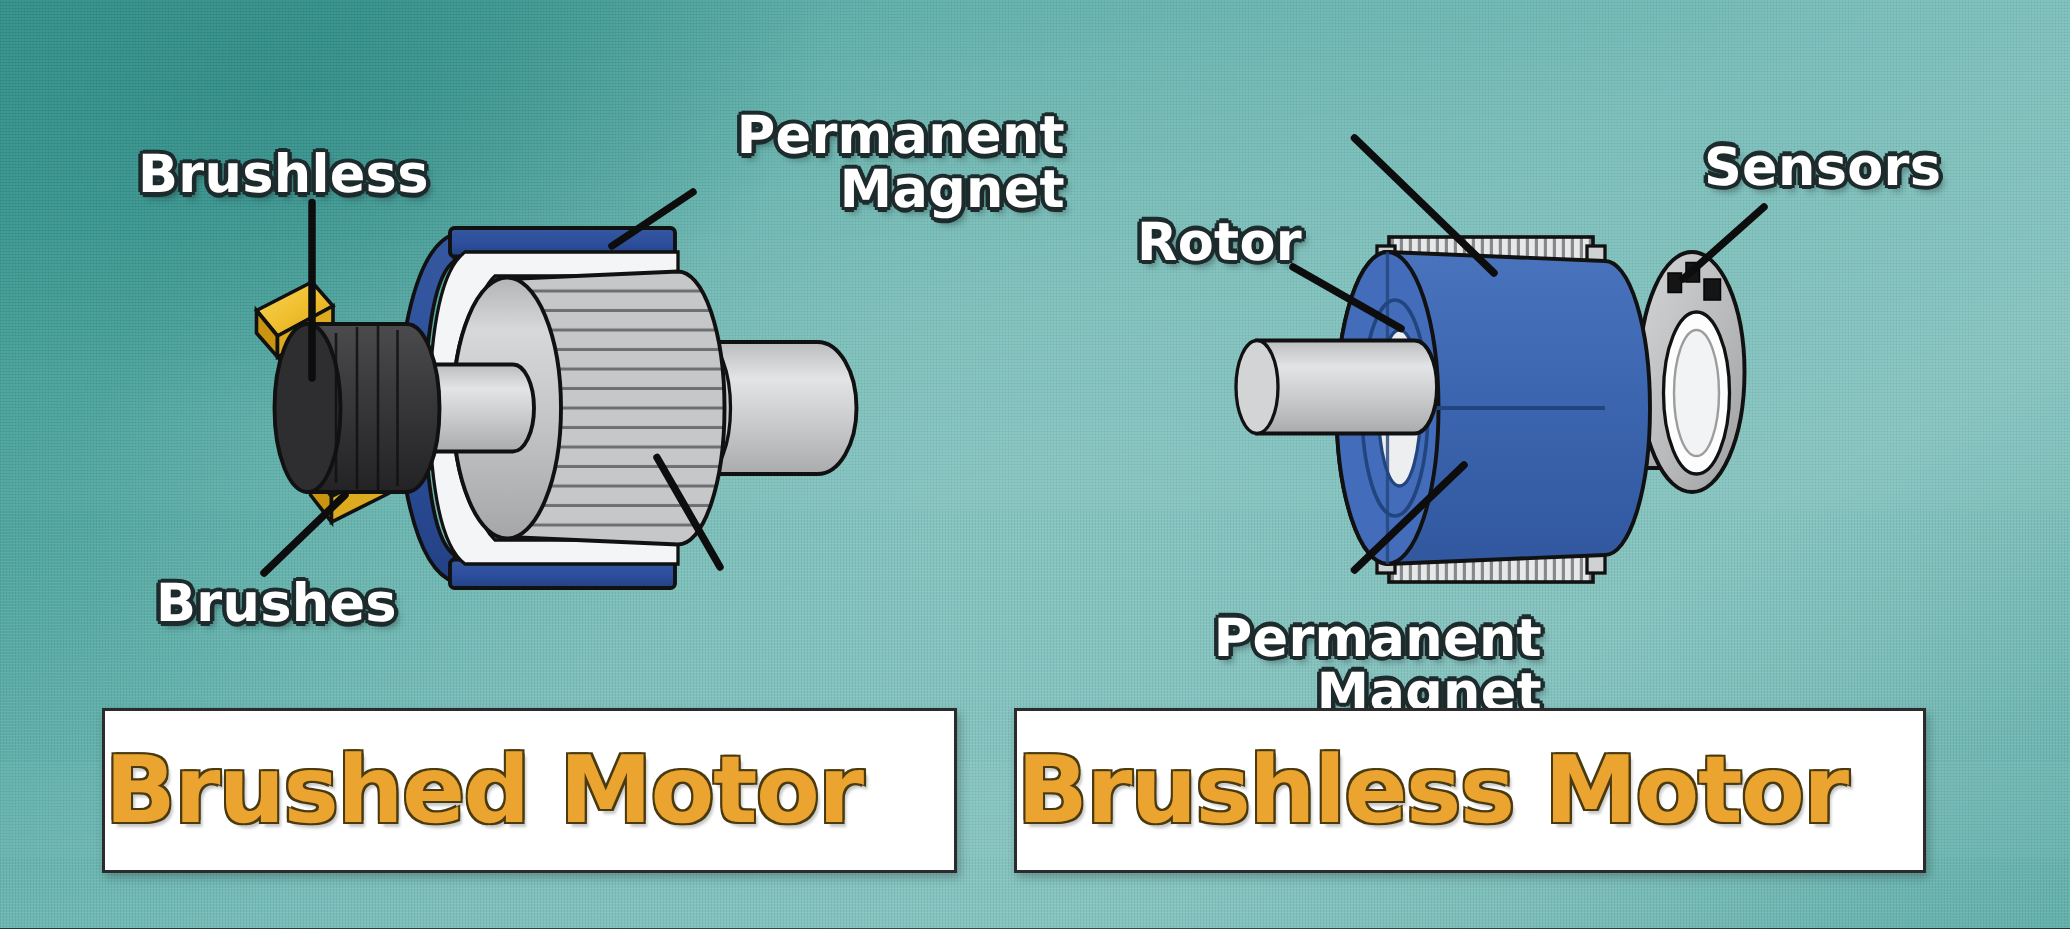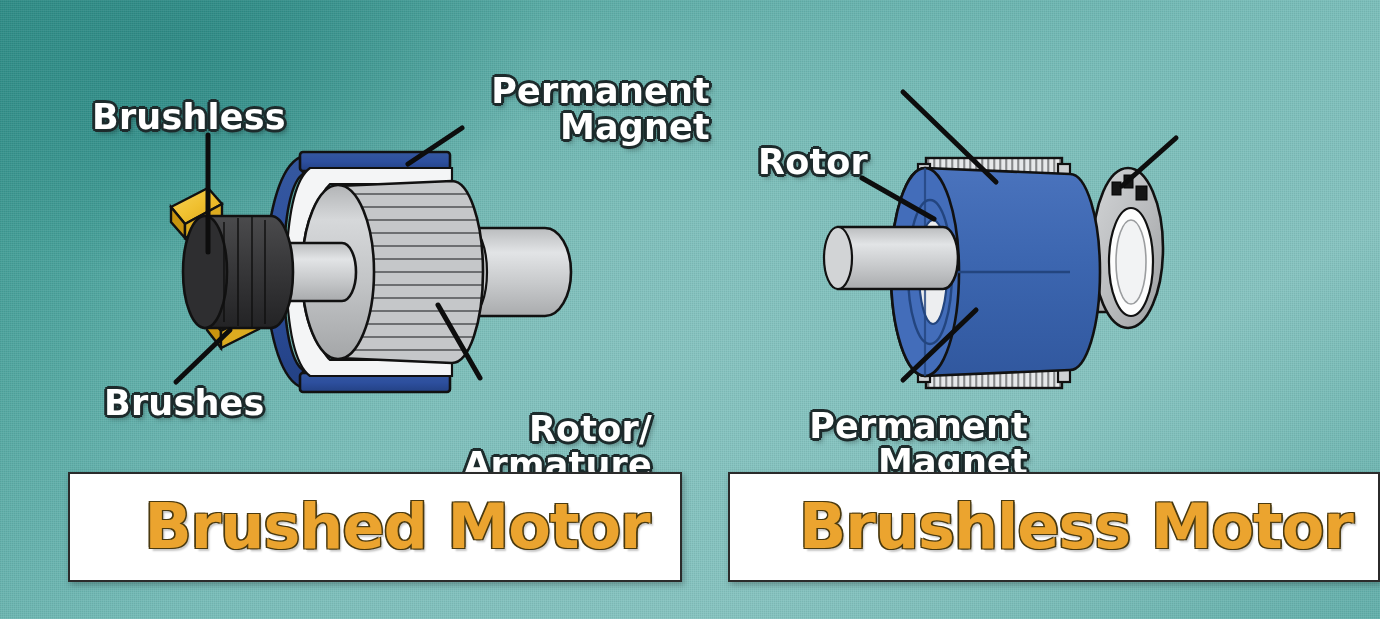--- a/index.html
+++ b/index.html
@@ -34,23 +34,22 @@
       -2px  2px 0 #1d2b2c, 2px  2px 0 #1d2b2c,
       -3px  0   0 #1d2b2c, 3px  0   0 #1d2b2c,
        0   -3px 0 #1d2b2c, 0    3px 0 #1d2b2c,
        3px  4px 5px rgba(0,0,0,.35);
   }
   .lbl.c{text-align:right;margin-top:30px;}
   .cap{
     position:absolute;z-index:5;
     background:#ffffff;
     border:2px solid #2b2b2b;
-    display:flex;align-items:center;justify-content:center;
+    display:flex;align-items:center;
     box-shadow:2px 3px 6px rgba(0,0,0,.25);
-    padding-left:44px;
   }
   .cap span{
     font-weight:bold;
     font-size:62px;
     line-height:1;
     color:#eba42f;
     letter-spacing:-1px;
     text-shadow:
       -1.4px -1.4px 0 #4a3a10, 1.4px -1.4px 0 #4a3a10,
       -1.4px  1.4px 0 #4a3a10, 1.4px  1.4px 0 #4a3a10,
@@ -224,31 +223,30 @@
     </g>
   </svg>
 
   <div class="lbl" style="left:92px;top:100px;">Brushless</div>
 
   <div class="lbl c" style="left:460px;top:44px;width:250px;">Permanent
 Magnet</div>
 
   <div class="lbl" style="left:104px;top:386px;">Brushes</div>
 
-  <div class="lbl c" style="left:442px;top:382px;width:210px;">Rotor/
-Armature</div>
 
 
   <div class="lbl" style="left:758px;top:132px;margin-top:13px;">Rotor</div>
 
+  <div class="lbl" style="left:1136px;top:95px;">Sensors</div>
 
   <div class="lbl c" style="left:760px;top:379px;width:268px;">Permanent
 Magnet</div>
 
   <div class="cap" style="left:68px;top:472px;width:566px;height:106px;">
     <span>Brushed Motor</span>
   </div>
 
-  <div class="cap" style="left:728px;top:472px;width:604px;height:106px;">
+  <div class="cap" style="left:676px;top:472px;width:604px;height:106px;">
     <span>Brushless Motor</span>
   </div>
 
 </div>
 
 </body></html>

